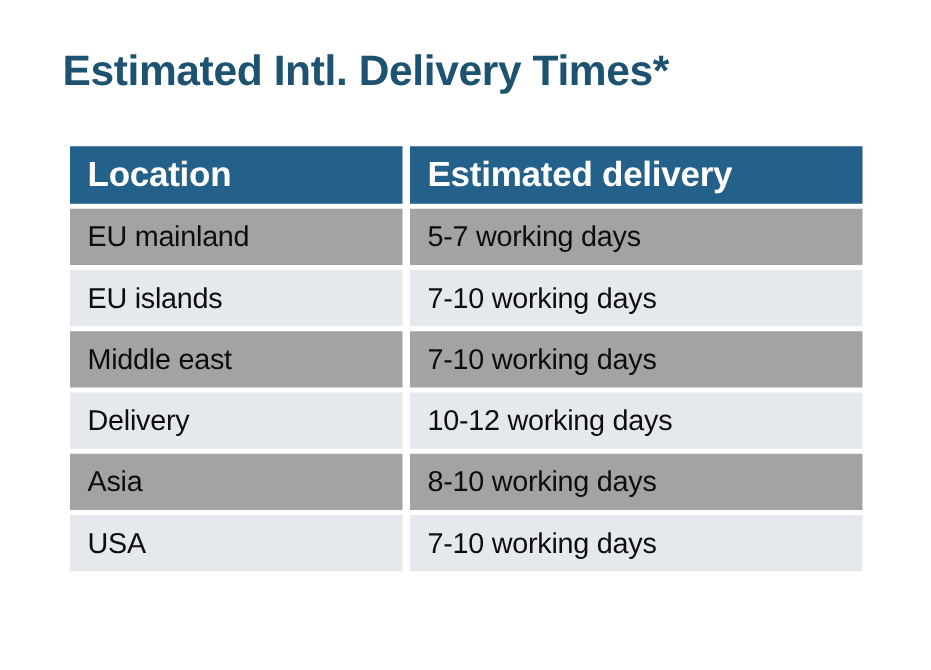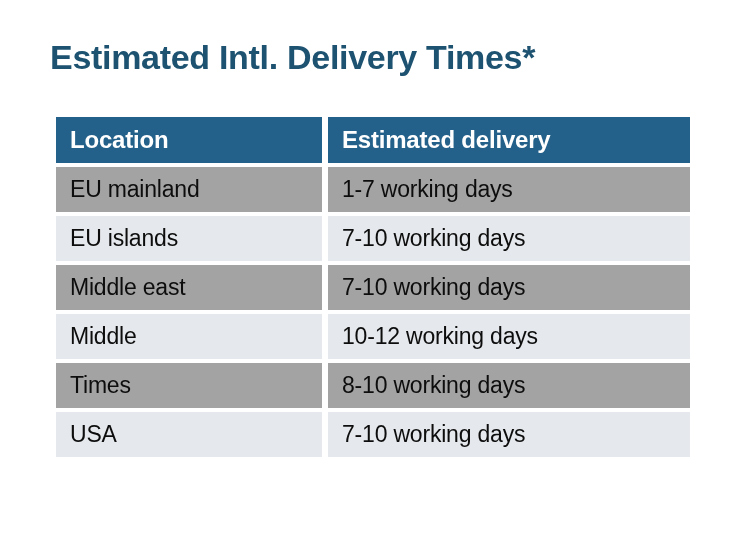--- a/index.html
+++ b/index.html
@@ -45,21 +45,21 @@
     height: 45px;
     vertical-align: middle;
     text-align: left;
     font-weight: 400;
   }
   .col-location { width: 266px; }
   .col-delivery { width: 362px; }
   .header-row th {
     background: #24618a;
     color: #ffffff;
-    font-size: 24px;
+    font-size: 28px;
     font-weight: 700;
     letter-spacing: -0.2px;
     height: 46px;
   }
   .row-odd td {
     background: #a3a3a3;
   }
   .row-even td {
     background: #e5e8ec;
     margin-top: 35px;
@@ -94,36 +94,36 @@
     </colgroup>
     <thead>
       <tr class="header-row">
         <th>Location</th>
         <th>Estimated delivery</th>
       </tr>
     </thead>
     <tbody>
       <tr class="row-odd">
         <td>EU mainland</td>
-        <td>1-7 working days</td>
+        <td>5-7 working days</td>
       </tr>
       <tr class="row-even">
         <td>EU islands</td>
         <td>7-10 working days</td>
       </tr>
       <tr class="row-odd">
         <td>Middle east</td>
         <td>7-10 working days</td>
       </tr>
       <tr class="row-even">
-        <td>Middle</td>
+        <td>Delivery</td>
         <td>10-12 working days</td>
       </tr>
       <tr class="row-odd">
-        <td>Times</td>
+        <td>Asia</td>
         <td>8-10 working days</td>
       </tr>
       <tr class="row-even">
         <td>USA</td>
         <td>7-10 working days</td>
       </tr>
     </tbody>
   </table>
 
 

